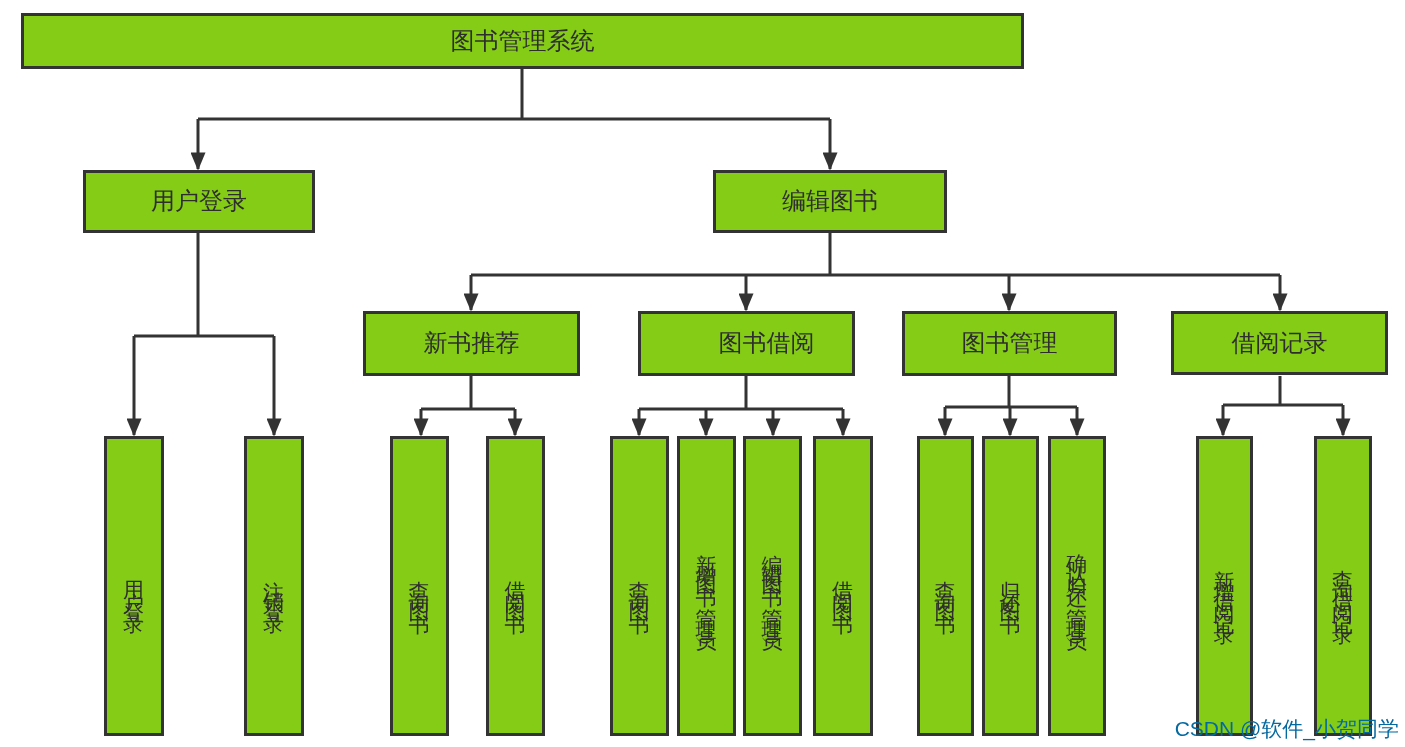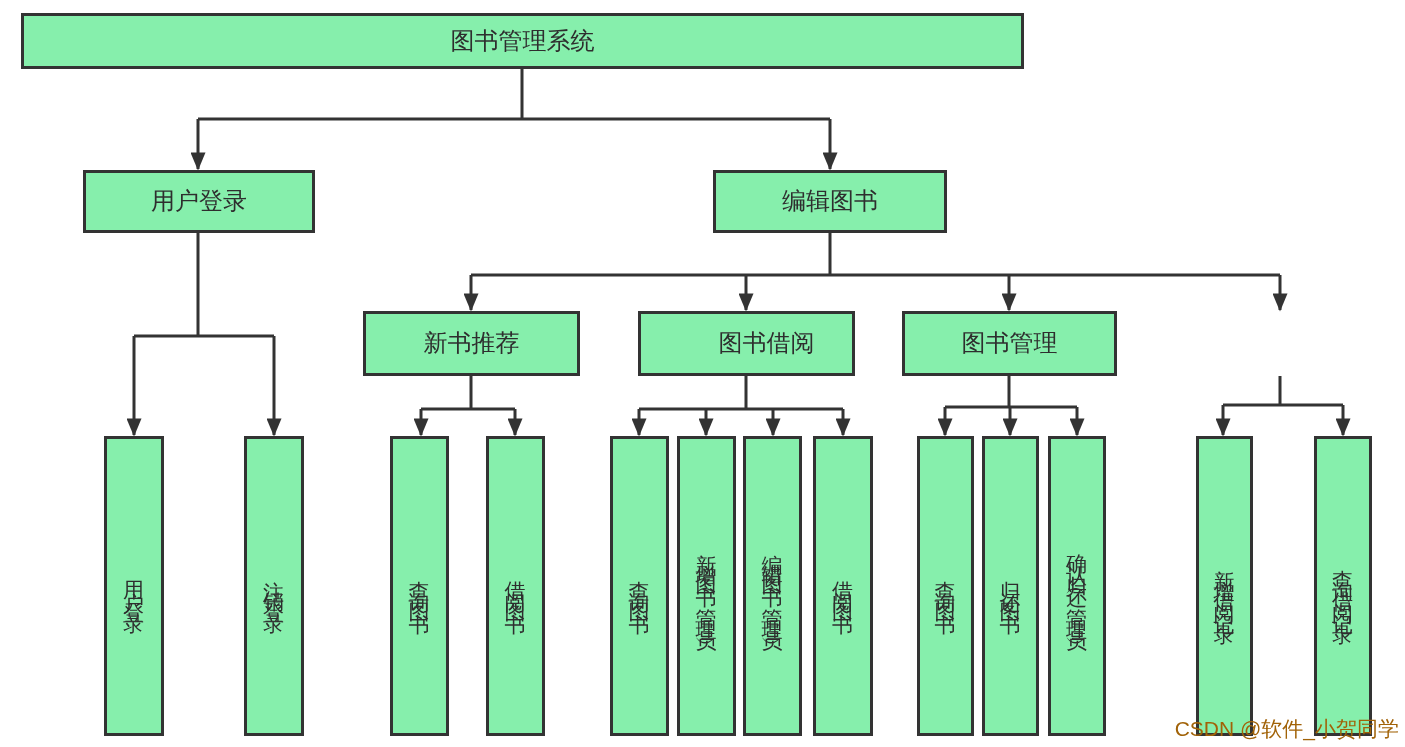--- a/index.html
+++ b/index.html
@@ -9,38 +9,38 @@
     background:#ffffff;
     font-family:"Liberation Sans","DejaVu Sans",sans-serif;
     overflow:hidden;
   }
   .wires { position:absolute; left:0; top:0; width:1405px; height:747px; }
   .ln { stroke:#333333; stroke-width:3; fill:none; }
   .box {
     position:absolute;
     box-sizing:border-box;
     border:3px solid #333333;
-    background:#86efac;
+    background:#84cc16;
     color:#2e2e2e;
     display:flex; align-items:center; justify-content:center;
     font-size:24px;
     text-align:center;
     line-height:1.1;
   }
   .vbox {
     writing-mode:vertical-rl;
     text-orientation:mixed;
     font-size:21px;
     letter-spacing:11px;
     justify-content:center;
   }
   .watermark {
     position:absolute;
     right:6px; bottom:4px;
-    color:#a16207;
+    color:#0369a1;
     font-size:21px;
     white-space:nowrap;
   }
 </style>
 </head>
 <body>
 
 <div class="stage">
 
   <svg class="wires" viewBox="0 0 1405 747" xmlns="http://www.w3.org/2000/svg" aria-hidden="true">
@@ -80,20 +80,21 @@
   </svg>
 
   <div class="box" style="left:21px; top:13px; width:1003px; height:56px;">图书管理系统</div>
 
   <div class="box" style="left:83px; top:170px; width:232px; height:63px;">用户登录</div>
   <div class="box" style="left:713px; top:170px; width:234px; height:63px;">编辑图书</div>
 
   <div class="box" style="left:363px; top:311px; width:217px; height:65px;text-align:center;">新书推荐</div>
   <div class="box" style="left:638px; top:311px; width:217px; height:65px;padding-left:40px;">图书借阅</div>
   <div class="box" style="left:902px; top:311px; width:215px; height:65px;">图书管理</div>
+  <div class="box" style="left:1171px; top:311px; width:217px; height:64px;">借阅记录</div>
 
   <div class="box vbox" style="left:104px; top:436px; width:60px; height:300px;">用户登录</div>
   <div class="box vbox" style="left:244px; top:436px; width:60px; height:300px;">注销登录</div>
 
   <div class="box vbox" style="left:390px; top:436px; width:59px; height:300px;">查询图书</div>
   <div class="box vbox" style="left:486px; top:436px; width:59px; height:300px;">借阅图书</div>
 
   <div class="box vbox" style="left:610px; top:436px; width:59px; height:300px;">查询图书</div>
   <div class="box vbox" style="left:677px; top:436px; width:59px; height:300px;">新增图书（管理员）</div>
   <div class="box vbox" style="left:743px; top:436px; width:59px; height:300px;">编辑图书（管理员）</div>

